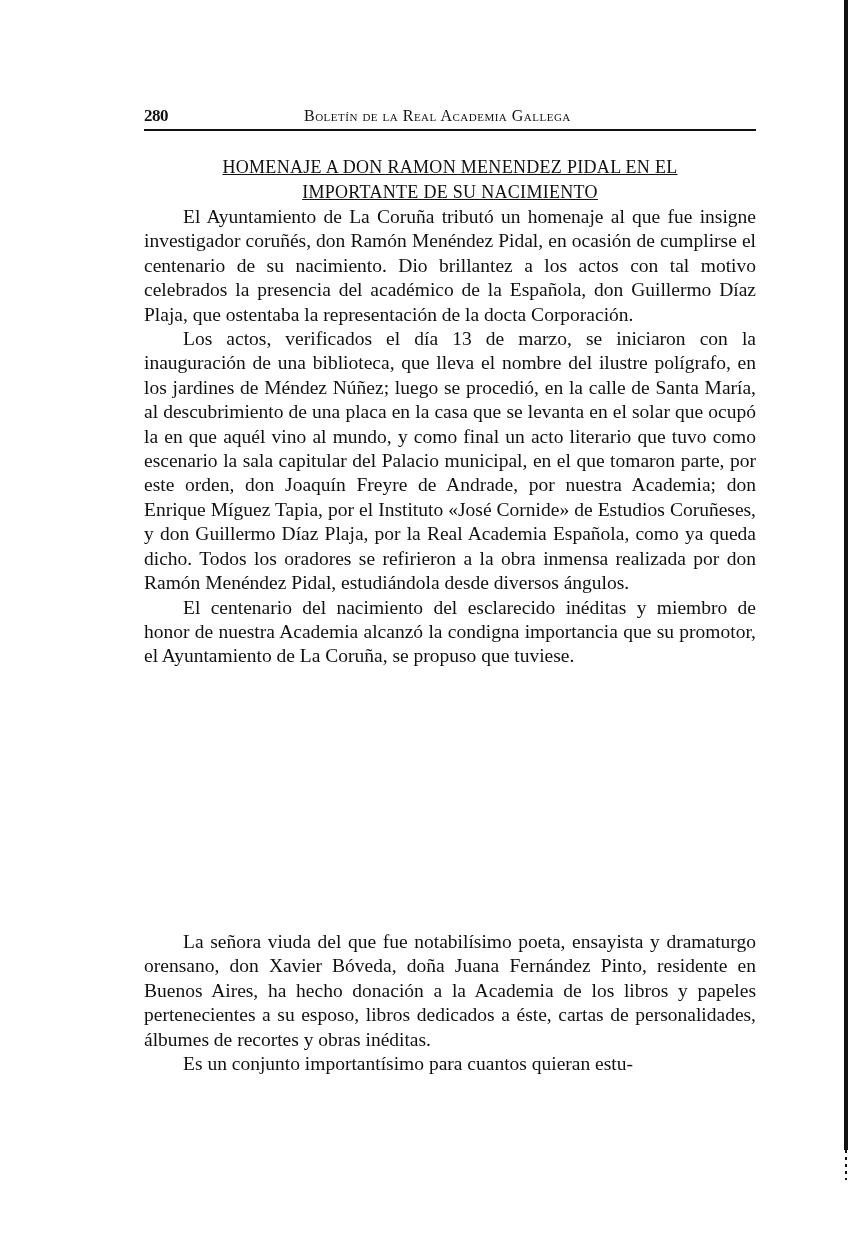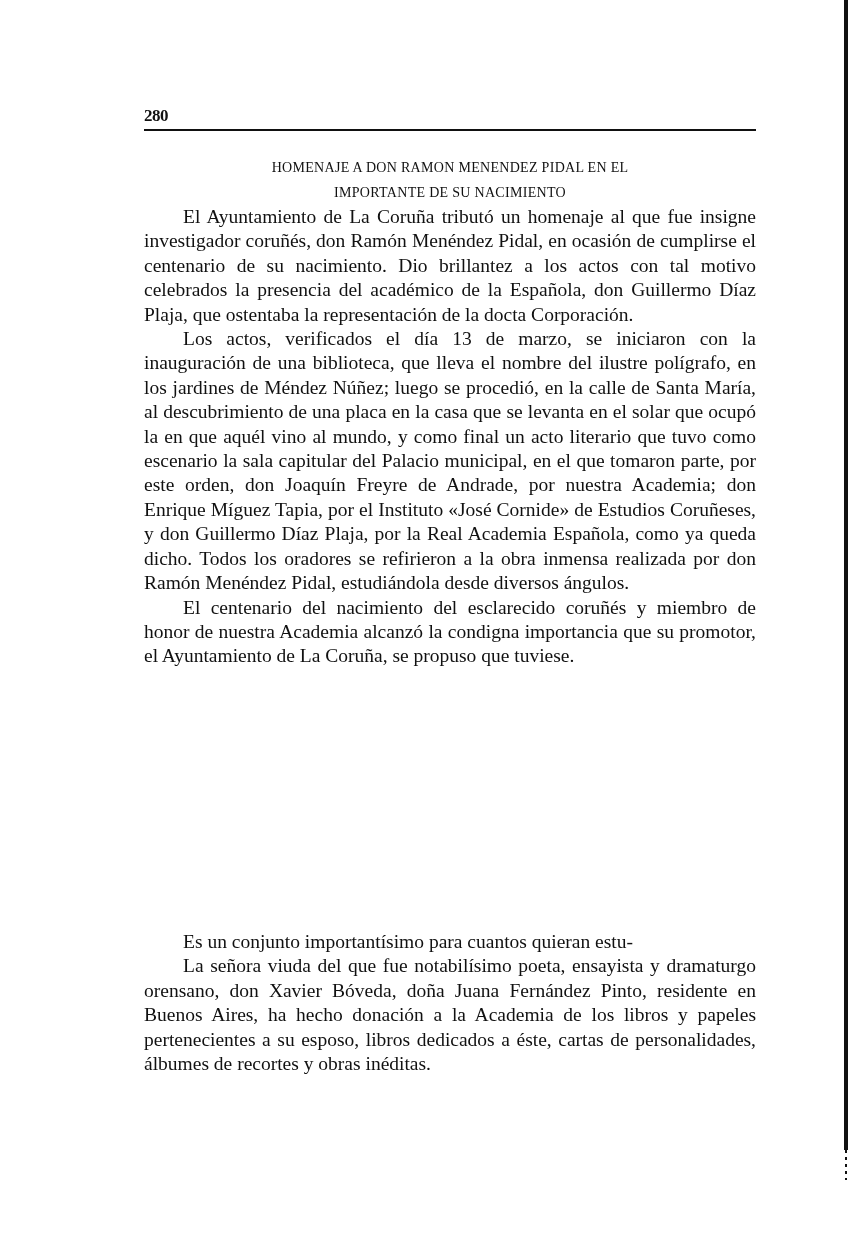--- a/index.html
+++ b/index.html
@@ -70,25 +70,26 @@
     height: 2px;
     background: #111111;
   }
   .section {
     position: absolute;
     left: 144px;
     width: 612px;
   }
   .section-title {
     text-align: center;
-    font-size: 14px;
+    font-size: 18px;
     line-height: 25px;
     letter-spacing: 0.3px;
     margin: 0;
     font-weight: normal;
+    text-decoration: underline;
   }
   .para {
     margin: 0;
     font-size: 19.5px;
     line-height: 24.4px;
     text-align: justify;
     text-indent: 39px;
     hyphens: manual;
   }
   #section1 { top: 155px; }
@@ -97,37 +98,38 @@
   #section2 { top: 900px; }
   #section2 .paras { margin-top: 30px; }
 </style>
 </head>
 <body>
 
 <div class="page">
 
   <div class="running-head">
     <span class="page-number">280</span>
+    <span class="journal-title">Boletín de la Real Academia Gallega</span>
   </div>
   <div class="head-rule"></div>
 
   <div class="section" id="section1">
     <h2 class="section-title">
       <span>HOMENAJE A DON RAMON MENENDEZ PIDAL EN EL</span><br>
       <span>IMPORTANTE DE SU NACIMIENTO</span>
     </h2>
     <div class="paras">
       <p class="para">El Ayuntamiento de La Coruña tributó un homenaje al que fue insigne investigador coruñés, don Ramón Menéndez Pidal, en ocasión de cumplirse el centenario de su nacimiento. Dio brillantez a los actos con tal motivo celebrados la presencia del académico de la Española, don Guillermo Díaz Plaja, que osten­taba la representación de la docta Corporación.</p>
       <p class="para">Los actos, verificados el día 13 de marzo, se iniciaron con la inauguración de una biblioteca, que lleva el nombre del ilus­tre polígrafo, en los jardines de Méndez Núñez; luego se proce­dió, en la calle de Santa María, al descubrimiento de una placa en la casa que se levanta en el solar que ocupó la en que aquél vino al mundo, y como final un acto literario que tuvo como escenario la sala capitular del Palacio municipal, en el que tomaron parte, por este orden, don Joaquín Freyre de Andrade, por nuestra Academia; don Enrique Míguez Tapia, por el Ins­tituto «José Cornide» de Estudios Coruñeses, y don Guillermo Díaz Plaja, por la Real Academia Española, como ya queda dicho. Todos los oradores se refirieron a la obra inmensa rea­lizada por don Ramón Menéndez Pidal, estudiándola desde di­versos ángulos.</p>
-      <p class="para">El centenario del nacimiento del esclarecido coruñés y miem­bro de honor de nuestra Academia alcanzó la condigna impor­tancia que su promotor, el Ayuntamiento de La Coruña, se propuso que tuviese.</p>
+      <p class="para">El centenario del nacimiento del esclarecido inéditas y miem­bro de honor de nuestra Academia alcanzó la condigna impor­tancia que su promotor, el Ayuntamiento de La Coruña, se propuso que tuviese.</p>
     </div>
   </div>
 
   <div class="section" id="section2">
     <div class="paras">
+      <p class="para">La señora viuda del que fue notabilísimo poeta, ensayista y dramaturgo orensano, don Xavier Bóveda, doña Juana Fernán­dez Pinto, residente en Buenos Aires, ha hecho donación a la Academia de los libros y papeles pertenecientes a su esposo, libros dedicados a éste, cartas de personalidades, álbumes de recortes y obras inéditas.</p>
       <p class="para">Es un conjunto importantísimo para cuantos quieran estu-</p>
-      <p class="para">La señora viuda del que fue notabilísimo poeta, ensayista y dramaturgo orensano, don Xavier Bóveda, doña Juana Fernán­dez Pinto, residente en Buenos Aires, ha hecho donación a la Academia de los libros y papeles pertenecientes a su esposo, libros dedicados a éste, cartas de personalidades, álbumes de recortes y obras inéditas.</p>
     </div>
   </div>
 
   <div class="scan-edge"></div>
   <div class="scan-edge-fade"></div>
 </div>
 
 </body></html>

